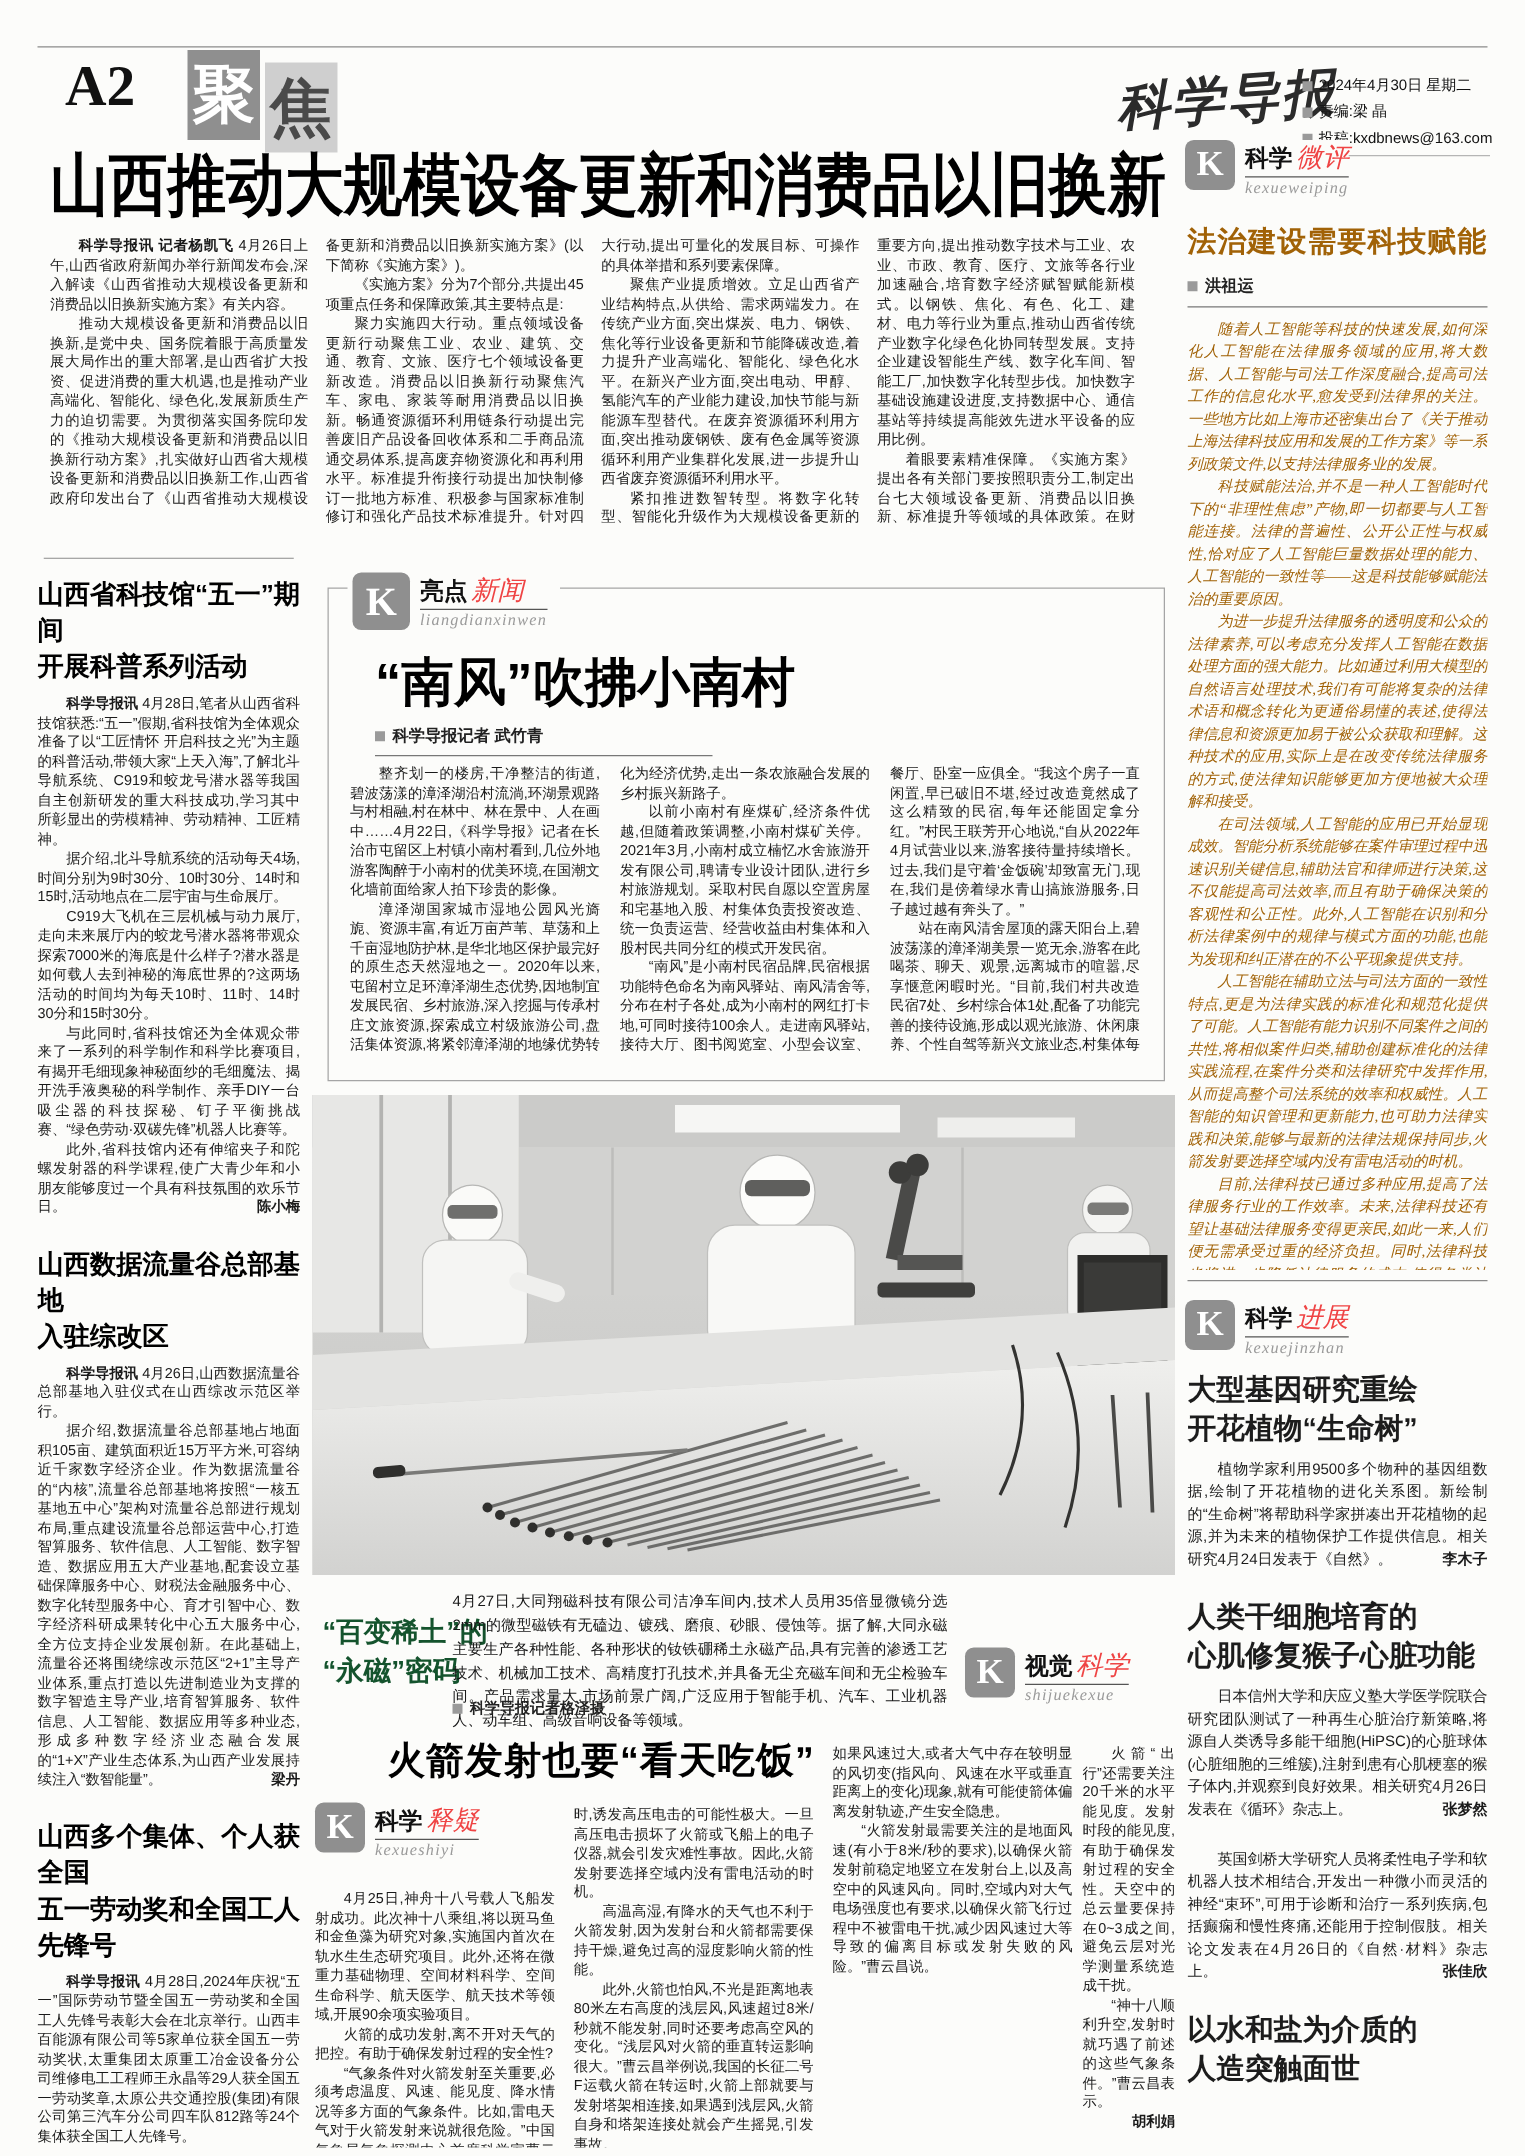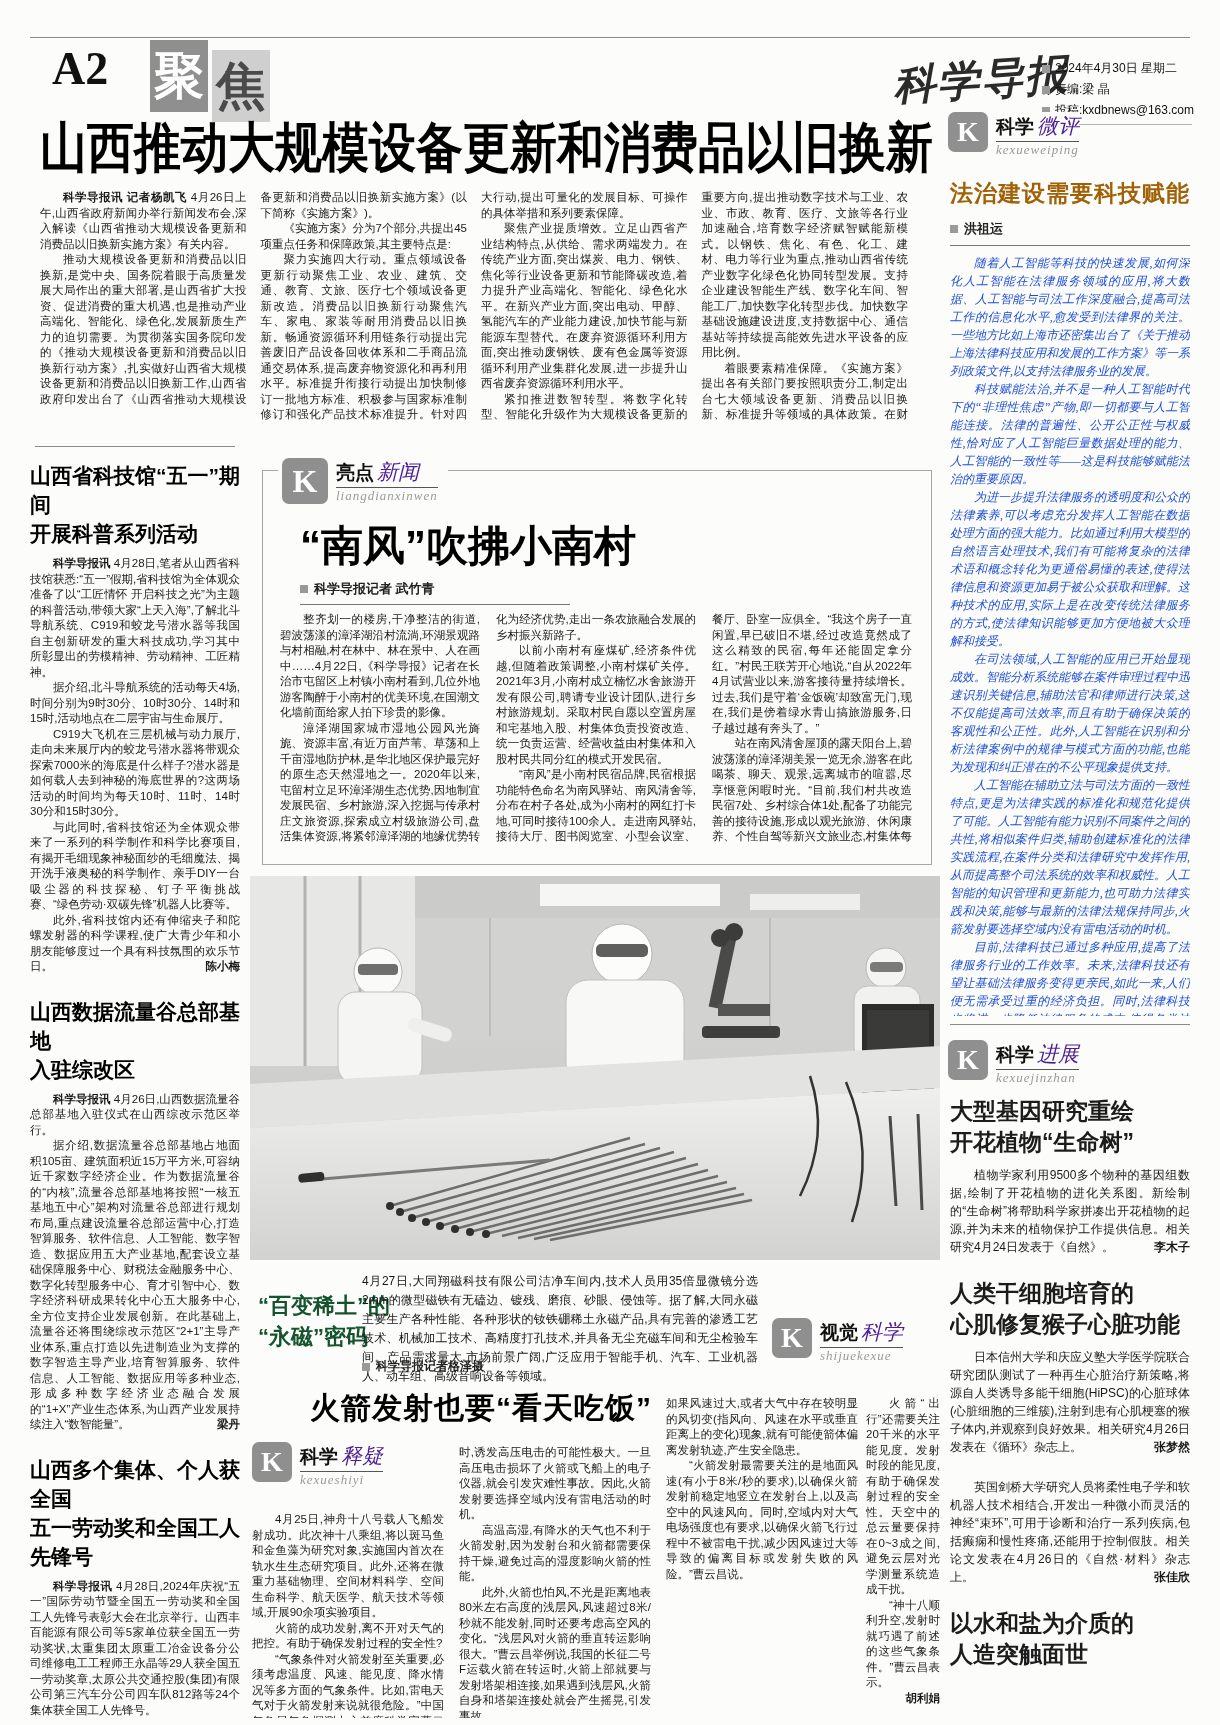--- a/index.html
+++ b/index.html
@@ -32,35 +32,35 @@
 
   
   .seclogo{display:flex;align-items:flex-start;gap:8px;background:#fcfcfa;}
   .kbox{background:#8f8f8f;color:#fff;border-radius:7px;display:flex;align-items:center;justify-content:center;
         font-family:"Liberation Serif",serif;font-weight:bold;}
   .kbox.k40{width:40px;height:40px;font-size:28px;}
   .kbox.k46{width:46px;height:46px;font-size:32px;}
   .secnames{display:flex;flex-direction:column;}
   .secname{border-bottom:1px solid #555;padding-bottom:1px;white-space:nowrap;}
   .secname .n1{font-weight:bold;font-size:19px;color:#111;}
-  .secname .n2{font-family:"Liberation Serif",serif;font-style:italic;font-size:21px;color:#4c1d95;margin-left:3px;}
+  .secname .n2{font-family:"Liberation Serif",serif;font-style:italic;font-size:21px;color:#ef4444;margin-left:3px;}
   .pinyin{font-family:"Liberation Serif",serif;font-style:italic;font-size:13px;color:#9a9a9a;letter-spacing:1px;}
 
   
   .featbox{border:1px solid #a5a5a5;}
   .feattitle{font-size:42px;font-weight:900;color:#000;white-space:nowrap;}
   .byline{font-size:13px;font-weight:bold;color:#222;display:flex;align-items:center;gap:6px;}
   .byline-rule{border-bottom:1px solid #777;}
   .featbody{column-count:3;column-gap:16px;height:100%;overflow:hidden;}
   .mainbody{column-count:4;column-gap:14px;height:100%;overflow:hidden;}
 
   
   .opedtitle{font-size:23px;font-weight:bold;color:#a16207;letter-spacing:1px;}
   .oped-body{font-family:"Liberation Serif","DejaVu Serif",serif;font-style:italic;
-             font-size:12px;line-height:18px;text-align:justify;color:#1d4ed8;overflow:hidden;}
+             font-size:12px;line-height:18px;text-align:justify;color:#a16207;overflow:hidden;}
   .oped-body p{margin:0;text-indent:2em;}
 
   
   .brieftitle{font-size:23px;font-weight:600;line-height:31px;color:#1c1c1c;}
   .caption{font-size:12px;line-height:19px;text-align:justify;color:#161616;}
   .caplabel{font-size:22px;font-weight:bold;line-height:31px;color:#14532d;}
   .credit{font-size:12px;font-weight:bold;color:#222;display:flex;align-items:center;gap:6px;}
   .rockettitle{font-size:30px;font-weight:900;color:#000;white-space:nowrap;letter-spacing:1px;}
   .col{overflow:hidden;}
   .photo{background:#d7d7d5;}

